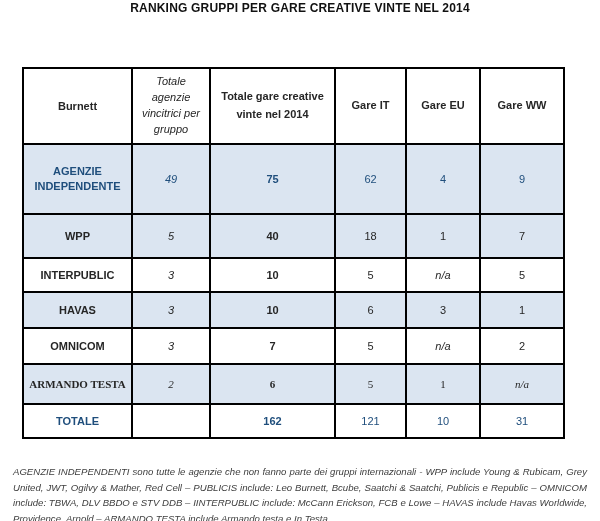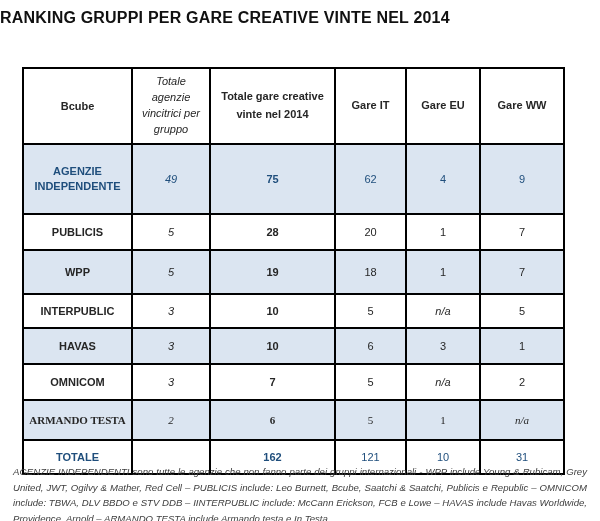--- a/index.html
+++ b/index.html
@@ -4,23 +4,23 @@
 <style>
   html,body { margin:0; padding:0; background:#ffffff; }
   .page {
     position:relative;
     width:600px; height:521px;
     background:#ffffff;
     font-family:"Liberation Sans", sans-serif;
     overflow:hidden;
   }
   .title {
-    padding-top:9px;
-    text-align:left;
-    font-size:16px;
+    padding-top:1px;
+    text-align:center;
+    font-size:12px;
     font-weight:bold;
     letter-spacing:0.2px;
     color:#111111;
   }
   table.ranking {
     position:absolute;
     top:67px; left:22px;
     width:541px;
     border-collapse:collapse;
     table-layout:fixed;
@@ -75,50 +75,42 @@
       <col style="width:109px">
         <col style="width:78px">
         <col style="width:125px">
       <col style="width:71px">
         <col style="width:74px">
         <col style="width:84px">
     </colgroup>
 
     <tbody>
         <tr class="header-row">
-      <th class="h-group">Bcube</th>
+      <th class="h-group">Burnett</th>
       <th class="h-agencies">Totale agenzie vincitrici per gruppo</th>
       <th class="h-bold">Totale gare creative vinte nel 2014</th>
       <th class="h-bold">Gare IT</th>
       <th class="h-bold">Gare EU</th>
       <th class="h-bold">Gare WW</th>
     </tr>
 
     <tr class="r-agenzie shade blue">
       <td class="c-group">AGENZIE INDEPENDENTE</td>
       <td class="c-agencies">49</td>
       <td class="c-total">75</td>
       <td class="c-num">62</td>
       <td class="c-num">4</td>
       <td class="c-num">9</td>
     </tr>
 
-    <tr class="r-publicis">
-      <td class="c-group">PUBLICIS</td>
-      <td class="c-agencies">5</td>
-      <td class="c-total">28</td>
-      <td class="c-num">20</td>
-      <td class="c-num">1</td>
-      <td class="c-num">7</td>
-    </tr>
 
     <tr class="r-wpp shade">
       <td class="c-group">WPP</td>
       <td class="c-agencies">5</td>
-      <td class="c-total">19</td>
+      <td class="c-total">40</td>
       <td class="c-num">18</td>
       <td class="c-num">1</td>
       <td class="c-num">7</td>
     </tr>
 
     <tr class="r-interpublic">
       <td class="c-group">INTERPUBLIC</td>
       <td class="c-agencies">3</td>
       <td class="c-total">10</td>
       <td class="c-num">5</td>

